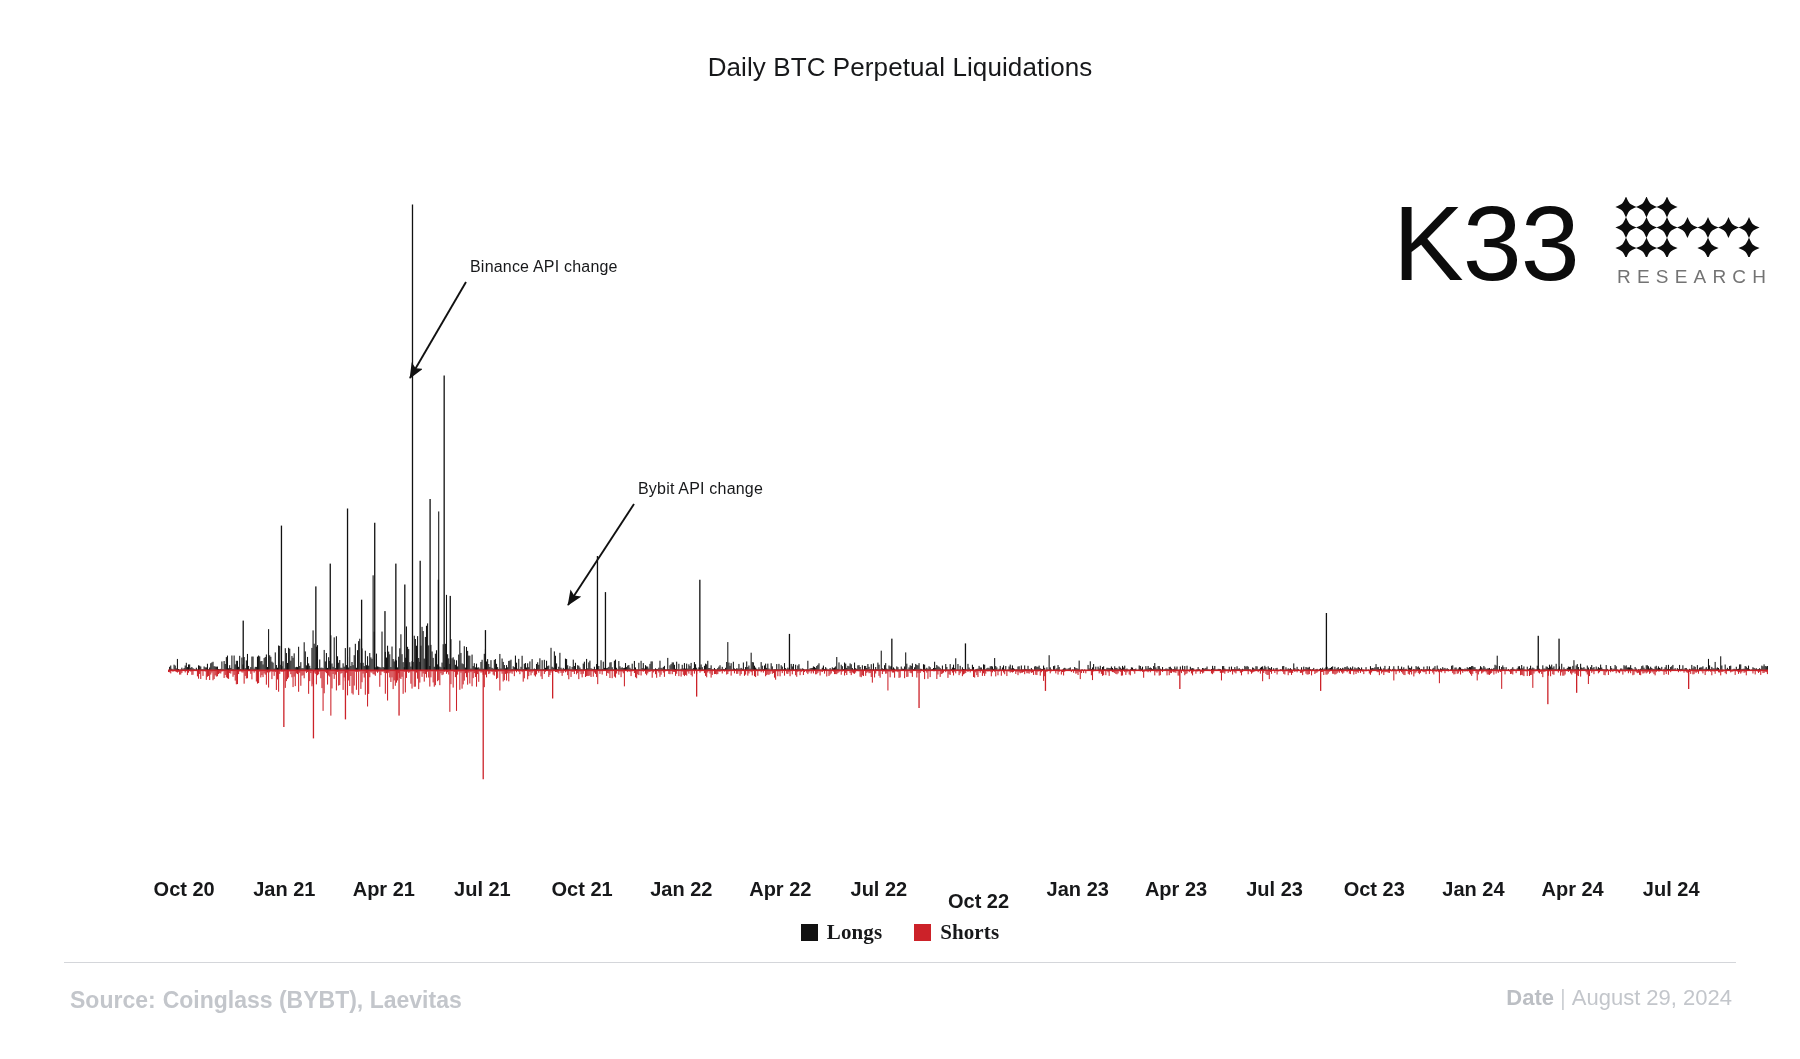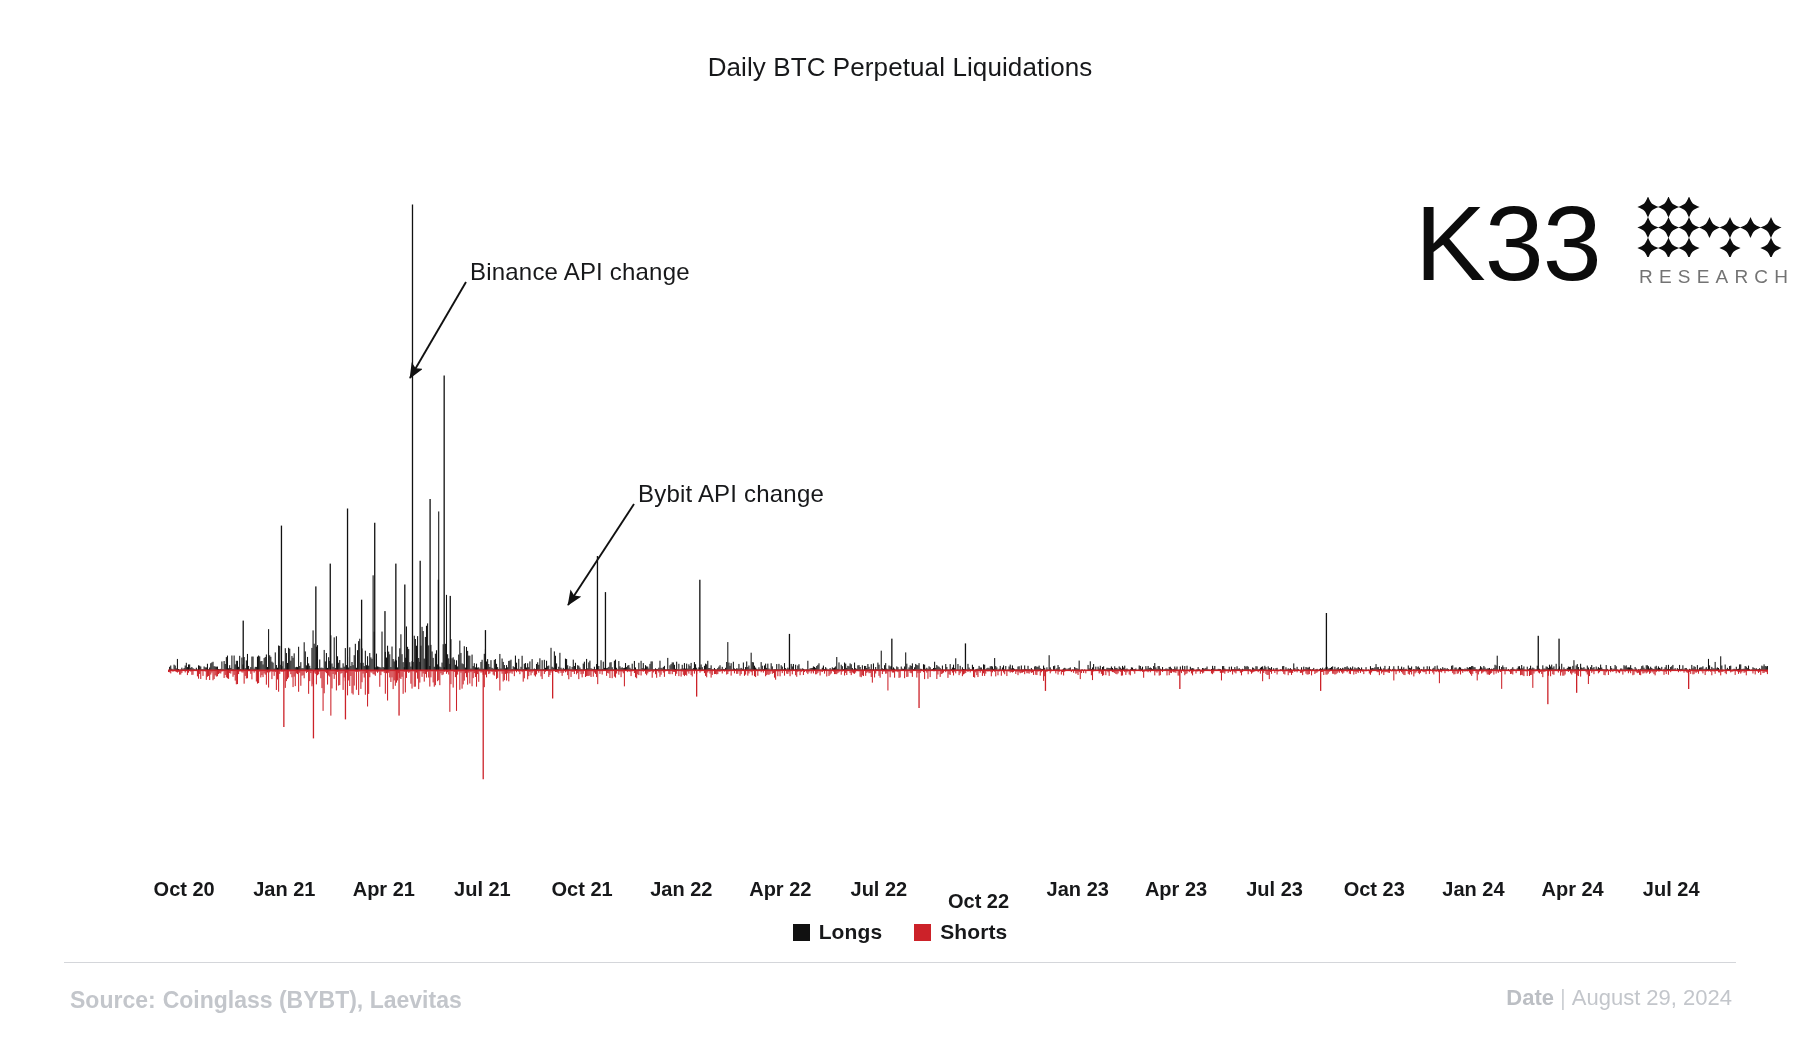--- a/index.html
+++ b/index.html
@@ -87,21 +87,21 @@
     transform: translateX(-50%);
     font-size: 20px;
     font-weight: 700;
     color: #17181a;
     white-space: nowrap;
   }
 
   
   .annotation-label {
     position: absolute;
-    font-size: 24px;
+    font-size: 16px;
     font-weight: 400;
     color: #17181a;
     white-space: nowrap;
     letter-spacing: 0.2px;
   }
   #annotation-binance { left: 470px; top: 258px; }
   #annotation-bybit   { left: 638px; top: 480px; }
 
   #annotation-svg {
     position: absolute;
@@ -114,20 +114,21 @@
   
   #legend {
     position: absolute;
     left: 0;
     right: 0;
     top: 920px;
     display: flex;
     justify-content: center;
     align-items: center;
     gap: 32px;
+    font-family: Liberation Serif, serif;
   }
   .legend-entry {
     display: flex;
     align-items: center;
     gap: 9px;
   }
   .legend-swatch {
     width: 17px;
     height: 17px;
     display: block;
@@ -139,21 +140,20 @@
     letter-spacing: 0.1px;
   }
 
   
   #logo {
     position: absolute;
     left: 1393px;
     top: 196px;
     width: 370px;
     height: 105px;
-    margin-left: 22px;
   }
   #logo-wordmark {
     position: absolute;
     left: 0;
     top: -6px;
     font-size: 106px;
     font-weight: 400;
     letter-spacing: -1px;
     line-height: 1;
     color: #0c0c0c;

